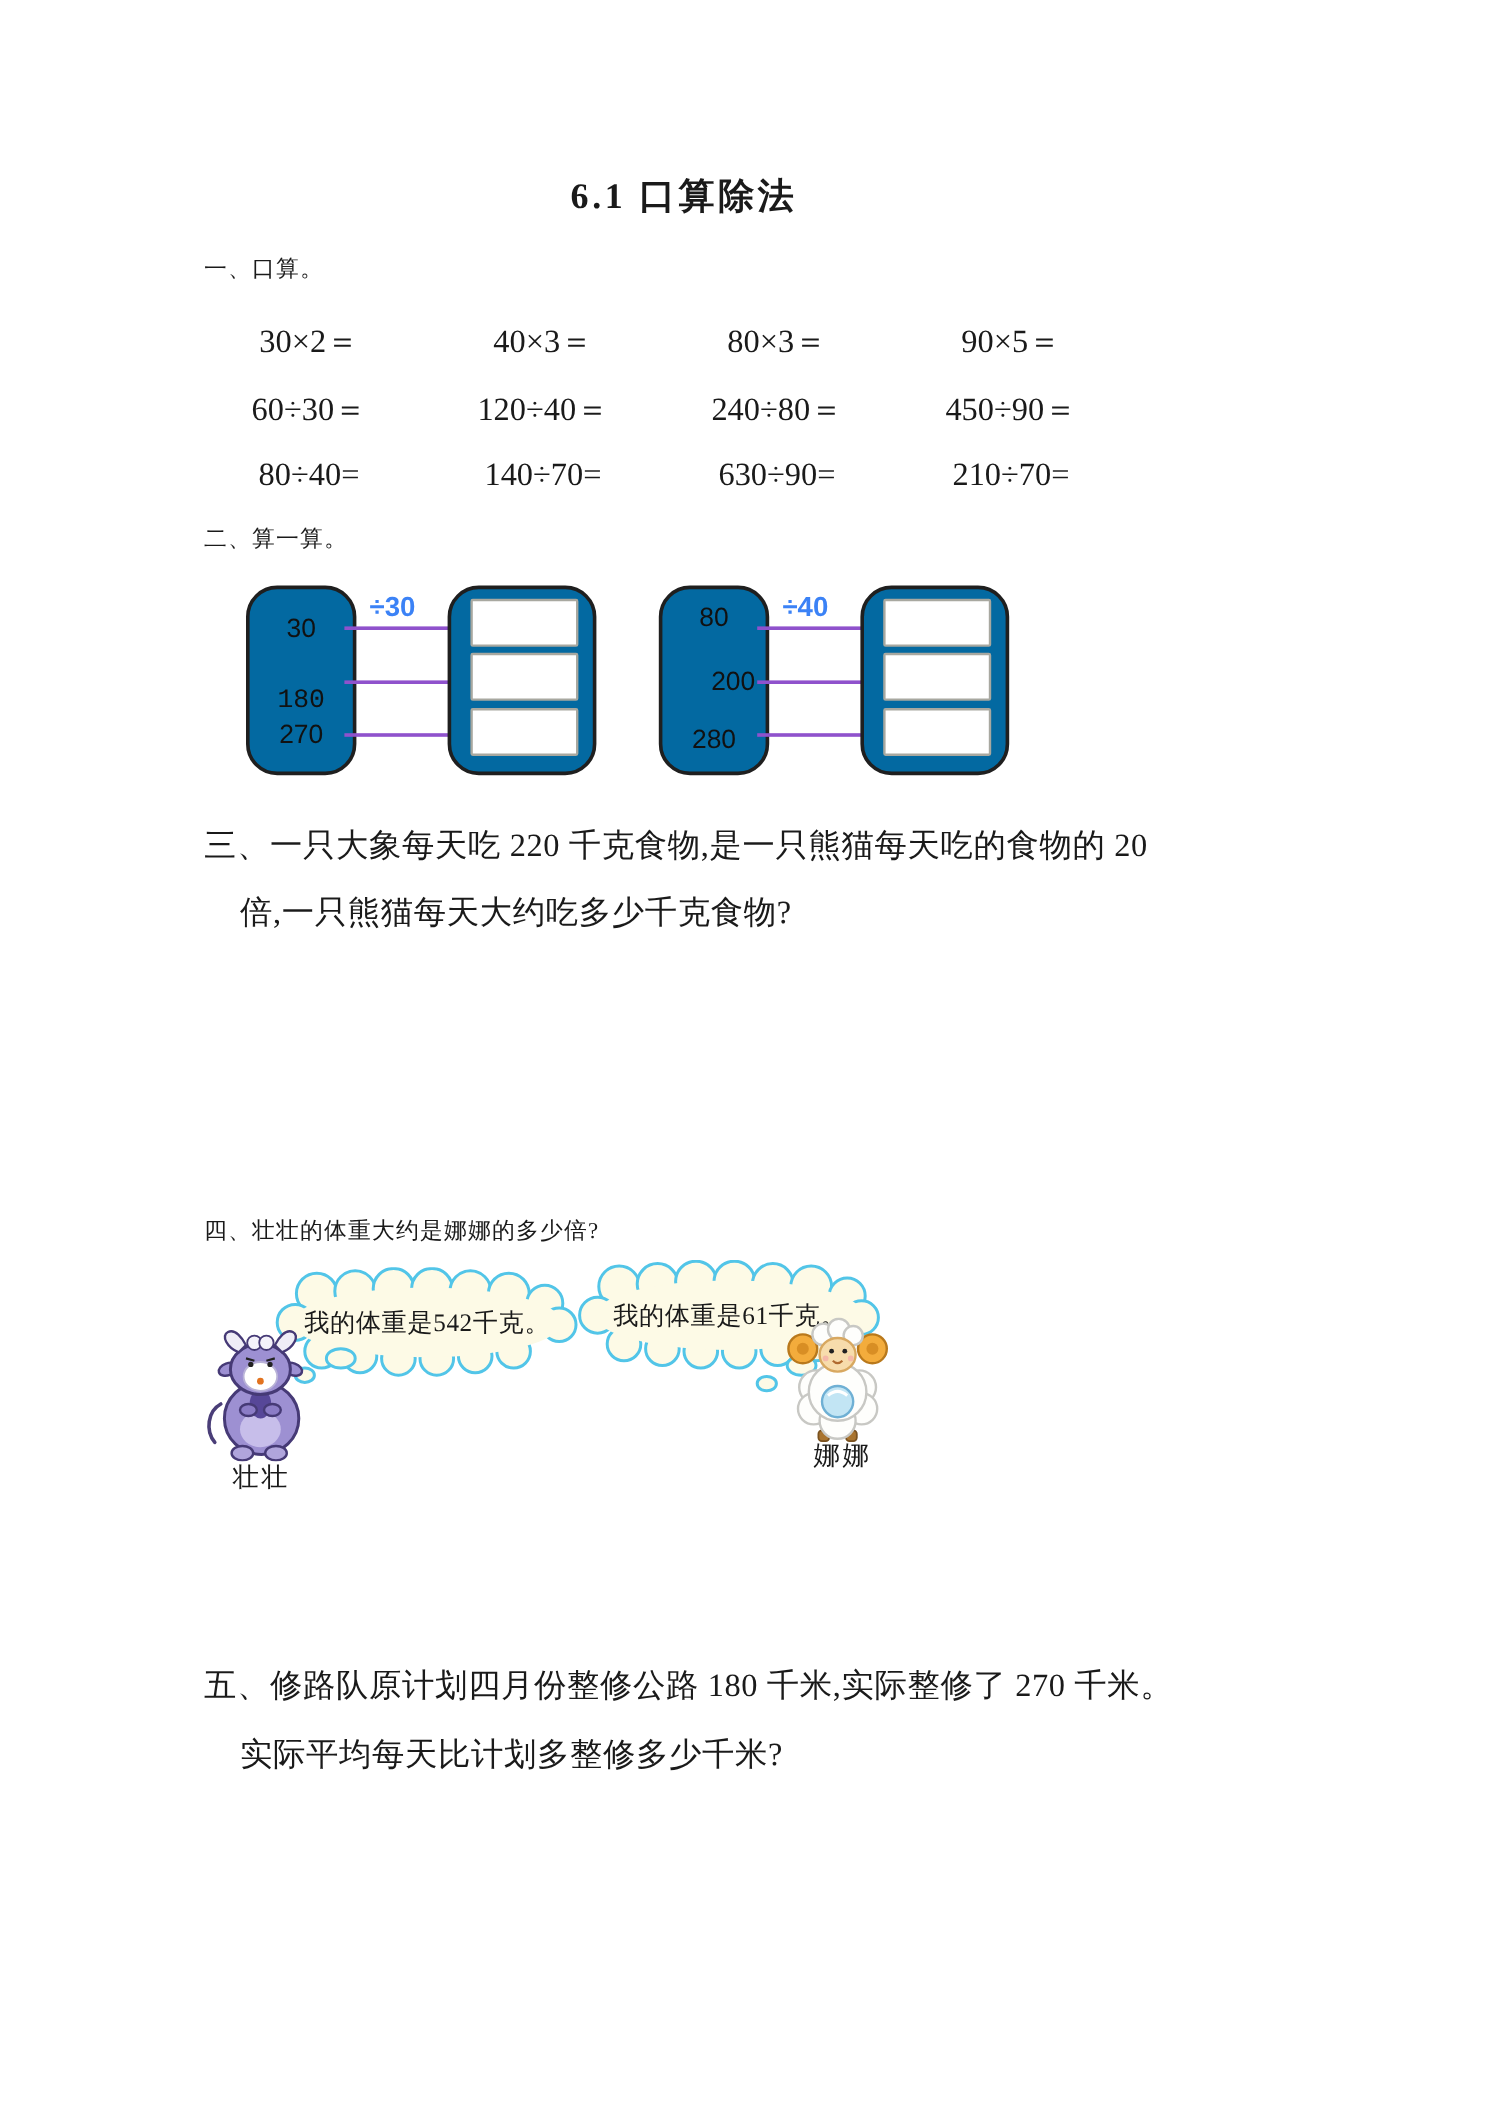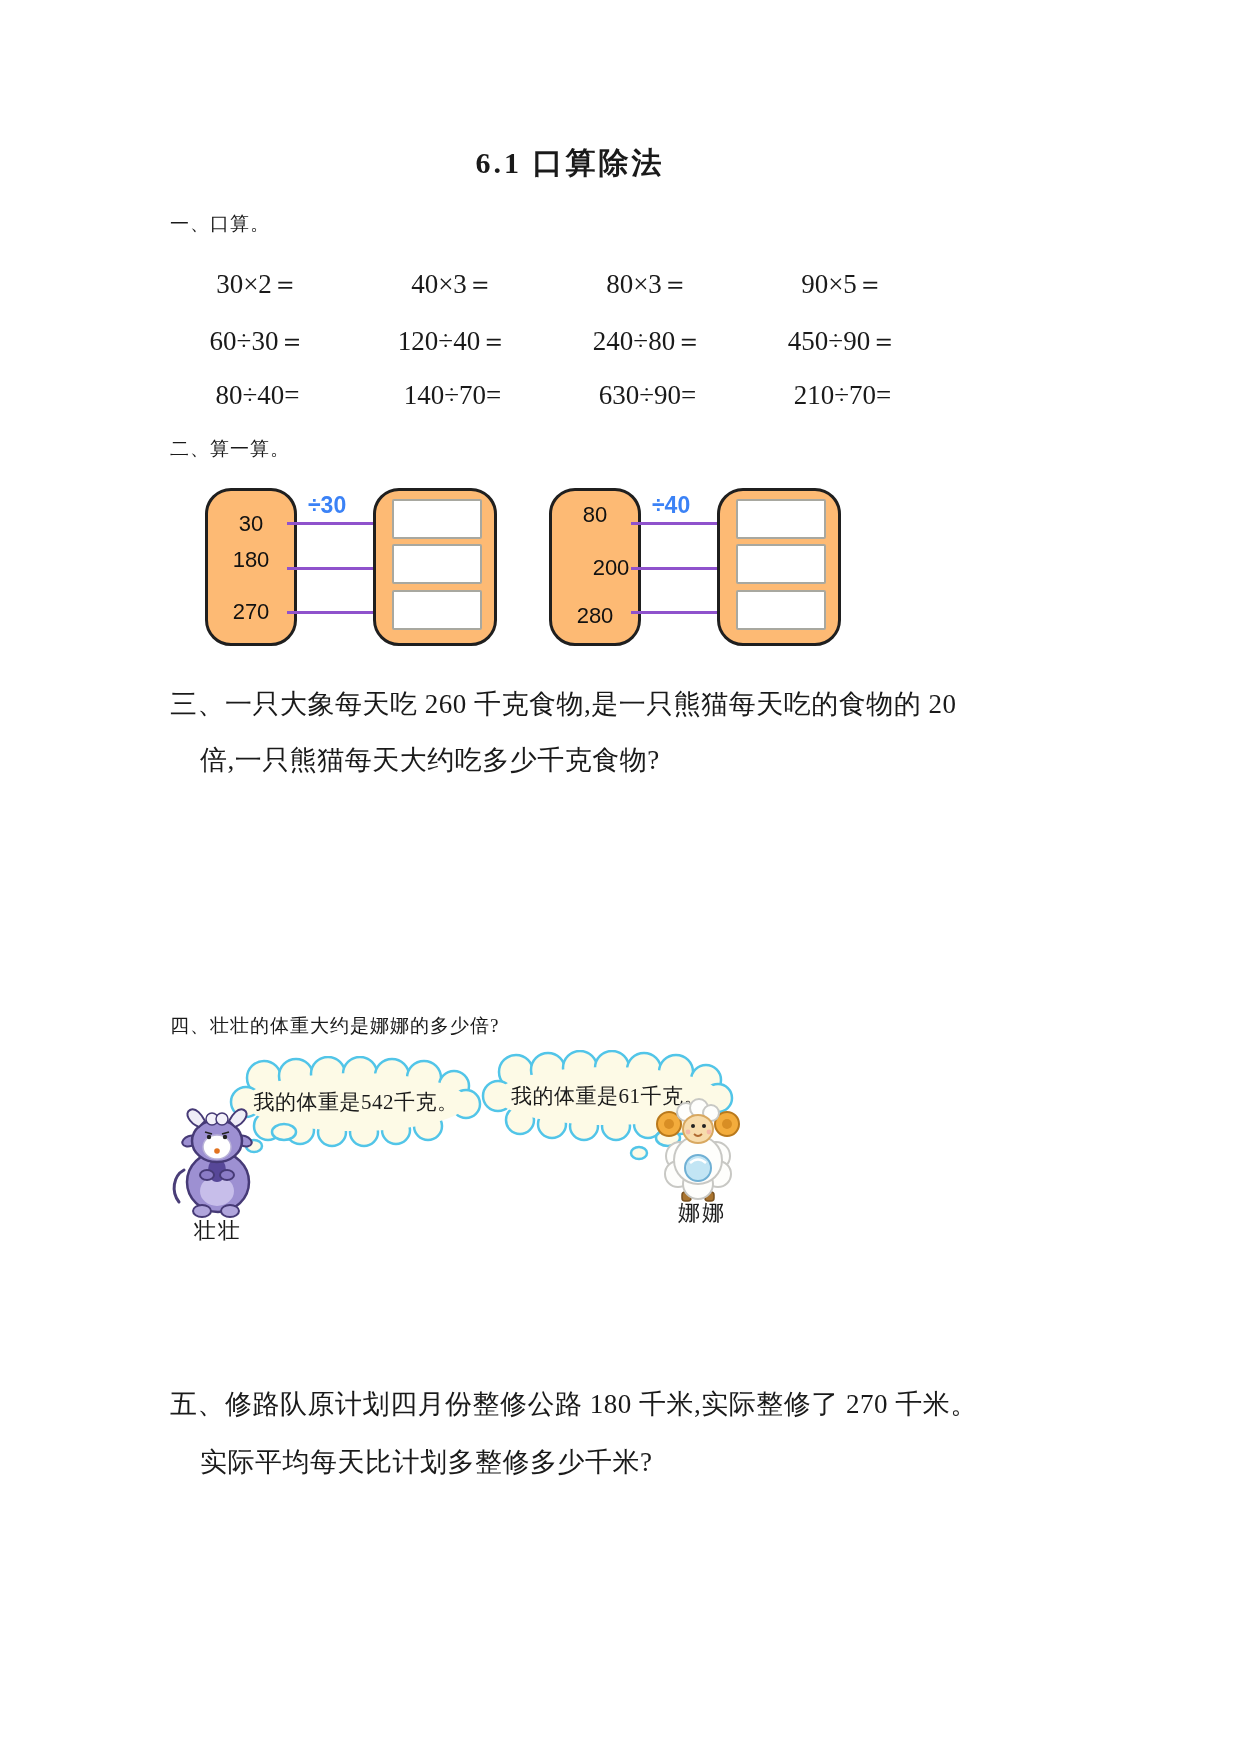--- a/index.html
+++ b/index.html
@@ -18,21 +18,21 @@
 
   .problem-grid {
     left:160px; top:266px; width:780px;
     display:grid; grid-template-columns:195px 195px 195px 195px;
     grid-auto-rows:57px; justify-items:center;
     font-size:27px;
   }
 
   
   .src-box, .dst-box {
-    background:#fdba74; border:3px solid #1f1f1f; border-radius:26px;
+    background:#0369a1; border:3px solid #1f1f1f; border-radius:26px;
   }
   .src-box { width:86px; height:152px; }
   .dst-box { width:118px; height:152px; }
   .num {
     position:absolute; left:0; width:100%; text-align:center;
     font-family:"Liberation Sans","DejaVu Sans",sans-serif;
     font-size:22px; color:#111;
   }
   .divisor-label {
     font-family:"Liberation Sans","DejaVu Sans",sans-serif;
@@ -82,21 +82,21 @@
   <span>140÷70=</span>
   <span>630÷90=</span>
   <span>210÷70=</span>
 </div>
 
 <div class="abs sec-heading" style="left:170px; top:436px;">二、算一算。</div>
 
 <div class="abs" style="left:0; top:0;">
   <div class="abs src-box" style="left:205px; top:488px;">
     <div class="num" style="top:20px;">30</div>
-    <div class="num" style="top:56px;">180</div>
+    <div class="num" style="top:80px;font-family:Liberation Mono, monospace;">180</div>
     <div class="num" style="top:108px;">270</div>
   </div>
   <div class="abs divisor-label" style="left:308px; top:492px;">÷30</div>
   <div class="arrow" style="left:287px; top:523px; width:108px;">
       <div class="shaft"></div>
       <div class="head"></div>
     </div>
   <div class="arrow" style="left:287px; top:568px; width:108px;">
       <div class="shaft"></div>
       <div class="head"></div>
@@ -131,21 +131,21 @@
       <div class="shaft"></div>
       <div class="head"></div>
     </div>
   <div class="abs dst-box" style="left:717px; top:488px;">
     <div class="answer-box" style="top:8px;"></div>
     <div class="answer-box" style="top:53px;"></div>
     <div class="answer-box" style="top:99px;"></div>
   </div>
 </div>
 
-<div class="abs body-text" style="left:170px; top:686px;">三、一只大象每天吃 260 千克食物,是一只熊猫每天吃的食物的 20</div>
+<div class="abs body-text" style="left:170px; top:686px;">三、一只大象每天吃 220 千克食物,是一只熊猫每天吃的食物的 20</div>
 <div class="abs body-text" style="left:200px; top:742px;">倍,一只熊猫每天大约吃多少千克食物?</div>
 
 <div class="abs sec-heading" style="left:170px; top:1013px;">四、壮壮的体重大约是娜娜的多少倍?</div>
 
 <div class="abs" style="left:228px; top:1056px; width:256px; height:92px;">
   <svg width="256" height="92" viewBox="0 0 256 92">
     <g fill="#FDFAE6" stroke="#52C5E8" stroke-width="2.5">
       <circle cx="36" cy="22" r="17"></circle>
         <circle cx="68" cy="20" r="17"></circle>
         <circle cx="100" cy="18" r="17"></circle>

